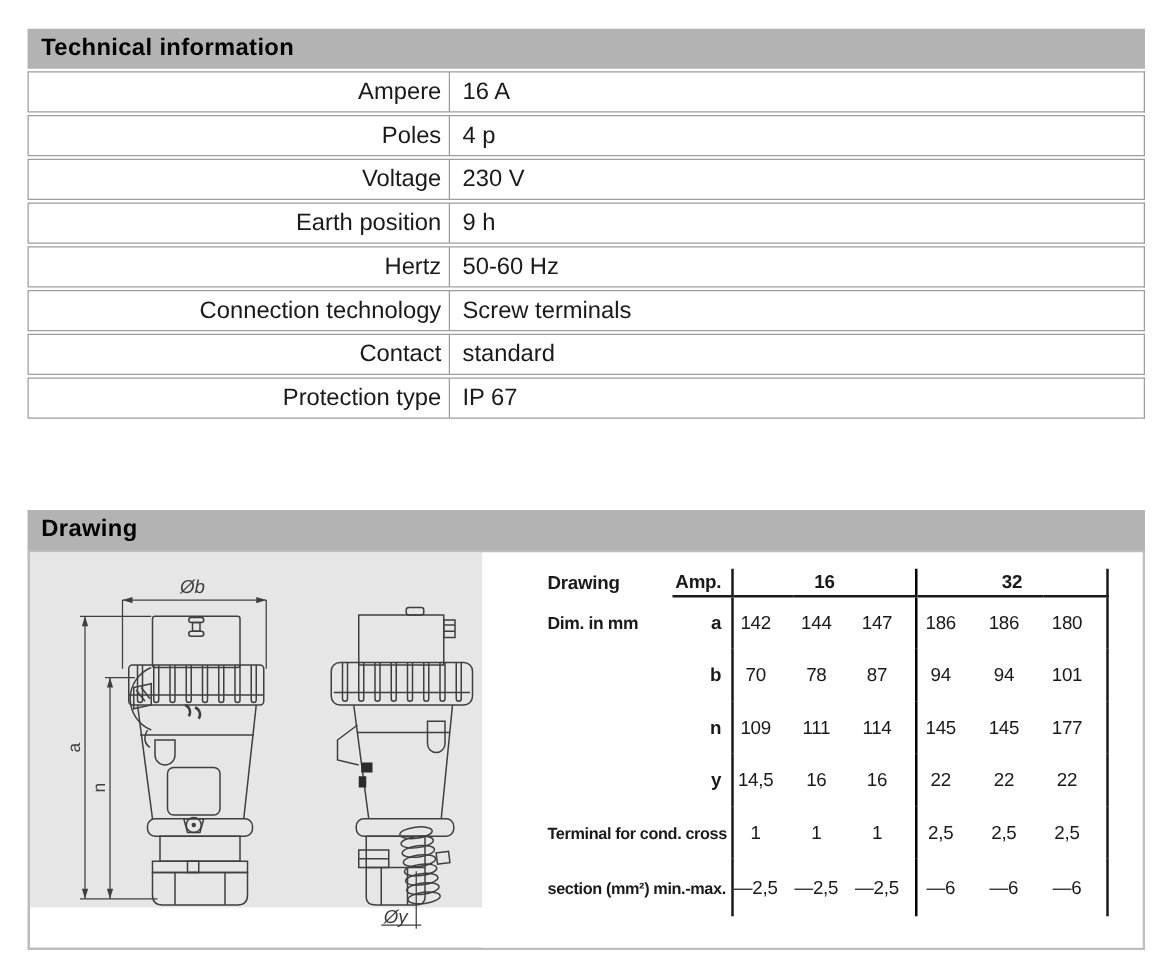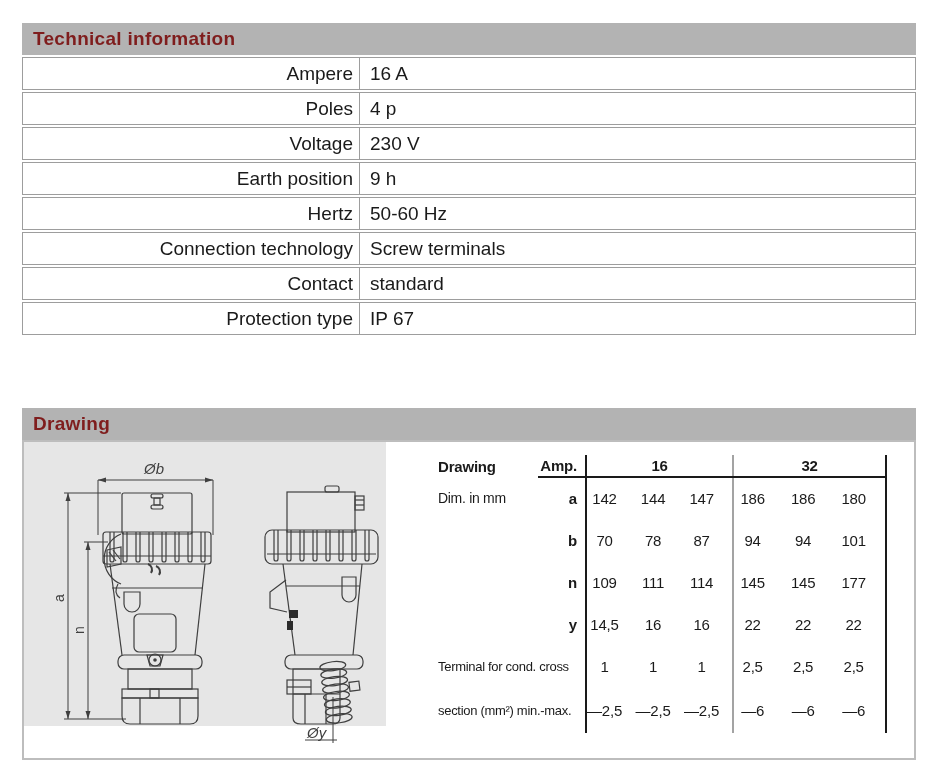--- a/index.html
+++ b/index.html
@@ -7,21 +7,21 @@
   body {
     width: 939px; height: 766px;
     font-family: "Liberation Sans", sans-serif;
     color: #1a1a1a;
     position: relative;
     overflow: hidden;
   }
   .section { position: absolute; left: 22px; width: 894px; }
   .section-bar {
     background: #b3b3b3;
-    color: #7f1d1d;
+    color: #000000;
     font-weight: bold;
     font-size: 19px;
     height: 32px;
     line-height: 32px;
     padding-left: 11px;
     letter-spacing: 0.3px;
   }
   
   .info-table {
     width: 894px;
@@ -66,24 +66,24 @@
   .dim-table .c-32    { width: 51px; }
   .dim-table tr.hrow1 td { height: 22px; font-weight: bold; }
   .dim-table tr.hrow2 td { height: 24px; font-weight: bold; border-bottom: 2px solid #1a1a1a; }
   .dim-table tr.brow td  { height: 42px; }
   .dim-table tr.brow-last td { height: 46px; }
   .dim-table td.t-left  { text-align: left; }
   .dim-table td.t-right { text-align: right; padding-right: 8px; font-weight: bold; }
   .dim-table td.t-ctr   { text-align: center; }
   .dim-table td.val     { text-align: center; padding-right: 13px; }
   .dim-table td.g16     { border-left: 2px solid #1a1a1a; }
-  .dim-table td.g32     { border-left: 2px solid #a3a3a3; }
+  .dim-table td.g32     { border-left: 2px solid #000000; }
   .dim-table td.gend    { border-right: 2px solid #1a1a1a; }
   .dim-table td.amp-ul  { border-bottom: 2px solid #1a1a1a; }
-  .dim-table td.small-lbl { font-size: 13px; font-weight: normal; letter-spacing: -0.3px; }
+  .dim-table td.small-lbl { font-size: 13px; font-weight: bold; letter-spacing: -0.3px; }
   
   .gfx-svg { display: block; }
 </style>
 </head>
 <body>
 
 <div class="section" style="top:23px;">
   <div class="section-bar">Technical information</div>
   <table class="info-table">
     <tbody>

